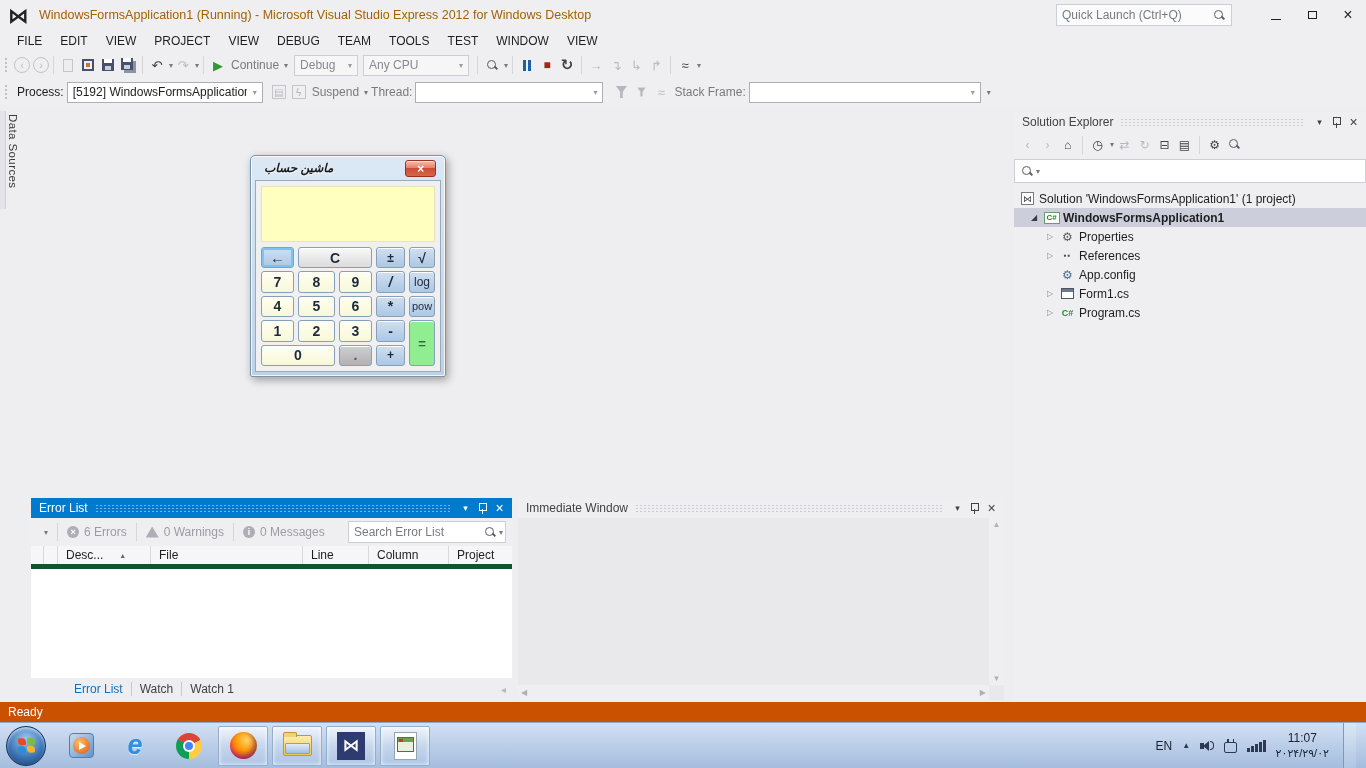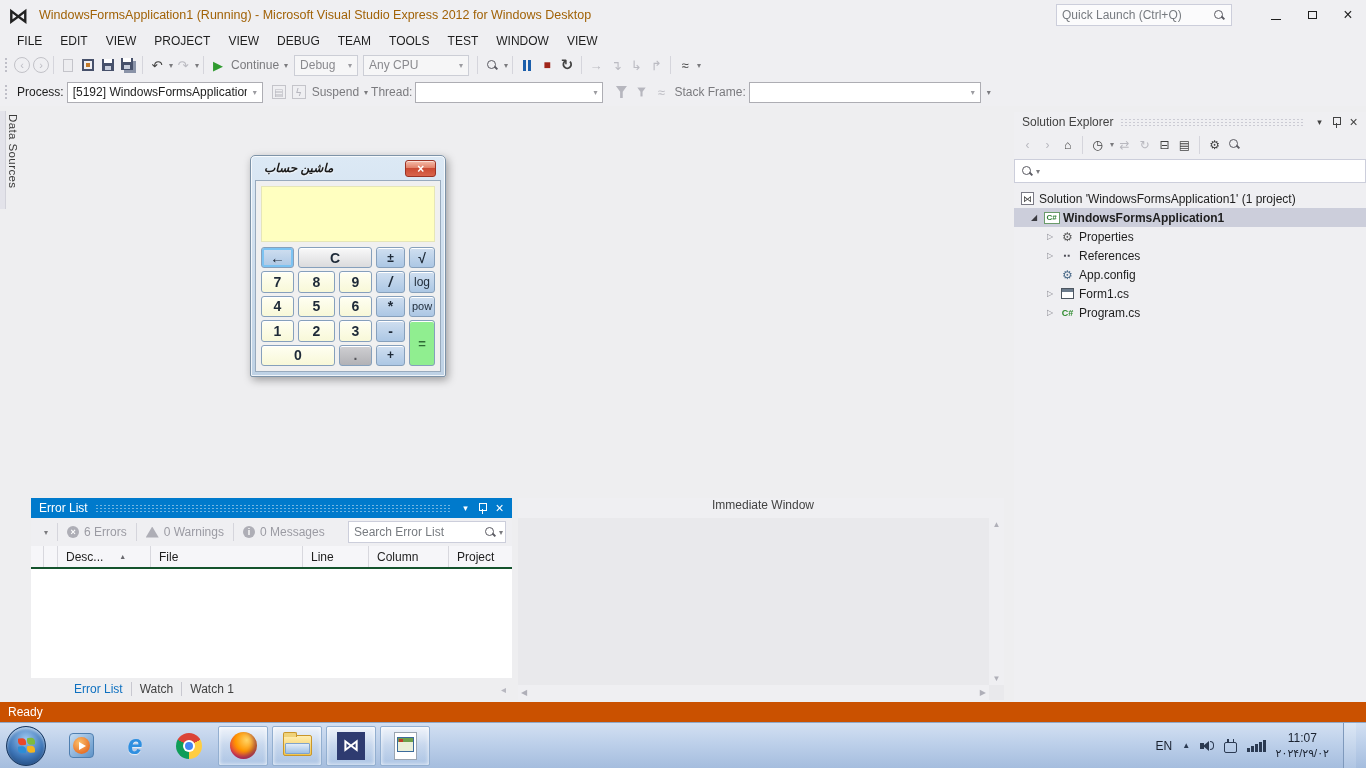--- a/index.html
+++ b/index.html
@@ -122,35 +122,35 @@
   .icon-csfile { color:#2E8B2E; font-size:9px; font-weight:bold; }
 
   
   .error-list { position:absolute; left:31px; top:392px; width:481px; height:202px; display:flex; flex-direction:column; background:#FFF; }
   .el-title { background:#007ACC; color:#FFF; }
   .el-toolbar { height:28px; background:#EFEFF2; display:flex; align-items:center; padding:0 6px; gap:5px; color:#9B9BA3; font-size:12px; flex:none; }
   .badge-circle { width:12px; height:12px; border-radius:50%; background:#AEAEB6; color:#FFF; font-size:9px; font-weight:bold; display:flex; align-items:center; justify-content:center; flex:none; }
   .badge-tri { width:13px; height:11px; clip-path:polygon(50% 0,100% 100%,0 100%); background:#AEAEB6; position:relative; flex:none; }
   .el-search { margin-left:auto; width:158px; height:22px; background:#FFF; border:1px solid #CCCEDB; display:flex; align-items:center; padding:0 2px 0 5px; }
   .el-search input { flex:1; border:none; outline:none; background:transparent; font:12px "Liberation Sans","DejaVu Sans",sans-serif; color:#6A6A6E; min-width:0; }
-  .el-header { height:23px; display:flex; font-size:12px; color:#1E1E1E; background:#F6F6F9; border-bottom:2px solid #14532d; flex:none; }
+  .el-header { height:23px; display:flex; font-size:12px; color:#1E1E1E; background:#F6F6F9; border-bottom:5px solid #14532d; flex:none; }
   .el-col { border-right:1px solid #D8D8DE; display:flex; align-items:center; padding:0 8px; }
   .el-c0 { width:13px; padding:0; } .el-c1 { width:14px; padding:0; }
   .el-c2 { width:93px; } .el-c3 { width:152px; } .el-c4 { width:66px; } .el-c5 { width:80px; } .el-c6 { flex:1; border-right:none; }
   .sort-arrow { margin-left:16px; font-size:7px; color:#6A6A70; }
   .el-body { flex:1; background:#FFF; }
   .el-tabs { height:22px; background:#EEEEF0; display:flex; align-items:center; padding-left:35px; font-size:12px; color:#424242; flex:none; }
   .el-tab { padding:0 8px; }
   .el-tab.active { color:#0E70C0; }
   .tab-sep { width:1px; height:14px; background:#C8C8D0; }
   .tab-scroll { margin-left:auto; margin-right:6px; color:#B8B8C0; font-size:10px; }
 
   
   .immediate { position:absolute; left:518px; top:392px; width:486px; height:202px; display:flex; flex-direction:column; background:#EFEFF2; }
-  .immediate .panel-title { color:#424242;flex-direction:column; }
+  .immediate .panel-title { color:#424242; }
   .iw-body { flex:1; position:relative; background:#E9E9EC; }
   .sb-v { position:absolute; right:0; top:0; bottom:15px; width:15px; background:#EFEFF2; display:flex; flex-direction:column; justify-content:space-between; align-items:center; padding:2px 0; }
   .sb-h { position:absolute; left:0; right:15px; bottom:0; height:15px; background:#EFEFF2; display:flex; justify-content:space-between; align-items:center; padding:0 3px; }
   .sb-arrow { color:#AFAFB8; font-size:8px; }
 
   
   .statusbar { position:absolute; top:702px; left:0; right:0; height:20px; background:#CA5100; color:#FFF; display:flex; align-items:center; padding-left:8px; font-size:12px; }
 
   
   .taskbar { position:absolute; top:722px; left:0; right:0; height:46px; background:linear-gradient(#D3E0F2 0%,#BDD0EA 45%,#A5BDDE 100%); border-top:1px solid #8FA7C6; display:flex; align-items:center; }

